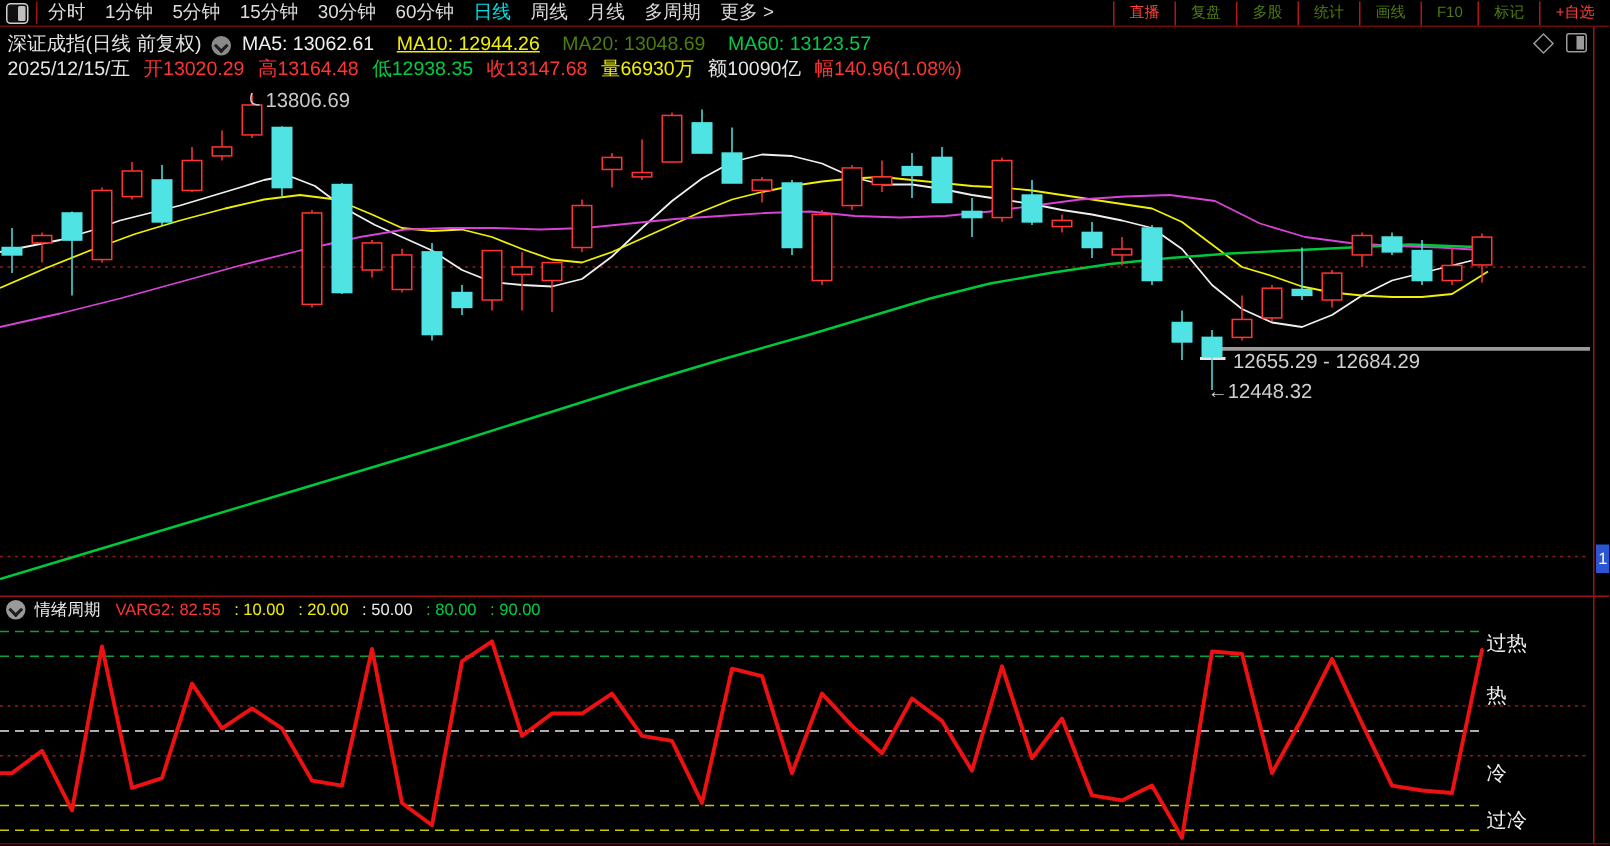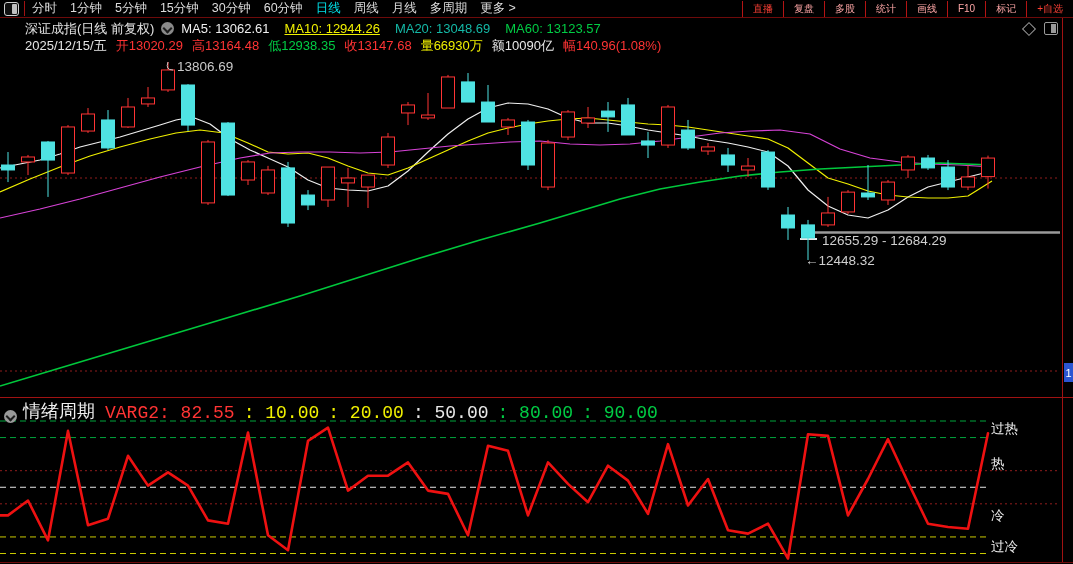--- a/index.html
+++ b/index.html
@@ -9,38 +9,38 @@
   .topbar{position:absolute;top:0;left:0;width:1073px;height:18px;display:flex;align-items:center;
           background:#000;border-bottom:1px solid #6e0a0a;padding-left:4px;box-sizing:border-box;z-index:6;}
   .win-icon{width:13px;height:12px;border:1px solid #cfcfcf;border-radius:3px;position:relative;
             background:#101010;margin-right:5px;flex:0 0 auto;}
   .win-icon::after{content:"";position:absolute;right:1px;top:1px;bottom:1px;width:5px;background:#c0c0c0;border-radius:1px;}
   .tsep{width:1px;height:15px;background:#a01212;margin-right:7px;flex:0 0 auto;}
   .periods{display:flex;gap:13px;font-size:12.5px;color:#dcdcdc;white-space:nowrap;}
   .period{cursor:default;}
   .period.active{color:#00e0e8;}
   .tb-right{margin-left:auto;display:flex;align-items:center;font-size:10px;height:100%;}
-  .tb-item{border-left:1px solid #b41414;padding:0 10px;color:#fca5a5;line-height:16px;white-space:nowrap;}
+  .tb-item{border-left:1px solid #b41414;padding:0 10px;color:#4d7c0f;line-height:16px;white-space:nowrap;}
   .tb-item.accent{color:#ff4136;}
   
   .info{position:absolute;left:5px;top:20px;font-size:13px;line-height:17px;white-space:nowrap;z-index:5;}
-  .row{display:flex;align-items:center;height:17px;margin-left:20px;}
+  .row{display:flex;align-items:flex-end;height:17px;}
   .title{color:#e4e4e4;}
   .circ{display:inline-block;width:13px;height:13px;border-radius:50%;background:#8a8a8a;margin:0 7px;position:relative;}
   .circ::after{content:"";position:absolute;left:3px;top:3px;width:5px;height:5px;
                border-right:2px solid #1d1d1d;border-bottom:2px solid #1d1d1d;transform:rotate(45deg);}
   .ma{margin-right:15px;}
   .qv{margin-right:9px;}
   .date{color:#e4e4e4;margin-right:9px;}
   
   .diamond{position:absolute;left:1024px;top:24px;width:8px;height:8px;border:1px solid #9a9a9a;transform:rotate(45deg);z-index:5;}
   .paneltg{position:absolute;left:1044px;top:22px;width:12px;height:11px;border:1px solid #9a9a9a;border-radius:2px;z-index:5;}
   .paneltg::after{content:"";position:absolute;right:1px;top:1px;bottom:1px;width:5px;background:#9a9a9a;}
   
-  .ind-header{position:absolute;left:4px;top:399px;display:flex;align-items:flex-end;font-size:18px;z-index:5;white-space:nowrap;font-family:Liberation Mono, monospace;}
+  .ind-header{position:absolute;left:4px;top:399px;display:flex;align-items:center;font-size:11px;z-index:5;white-space:nowrap;}
   .chev-circ{width:13px;height:13px;border-radius:50%;background:#9a9a9a;position:relative;margin-right:6px;flex:0 0 auto;}
   .chev-circ::after{content:"";position:absolute;left:3px;top:2.5px;width:5px;height:5px;
                     border-right:2px solid #1d1d1d;border-bottom:2px solid #1d1d1d;transform:rotate(45deg);}
   .ind-name{color:#f0f0f0;margin-right:10px;}
   .seg{margin-right:9px;}
   
   .pagebox{position:absolute;left:1064px;top:363px;width:9px;height:19px;background:#2b55d2;color:#fff;
            font-size:11px;display:flex;align-items:center;justify-content:center;z-index:5;}
   svg{position:absolute;left:0;top:0;z-index:1;}
   text{font-family:"Liberation Sans",sans-serif;}
@@ -75,21 +75,21 @@
         <span class="tb-item">F10</span>
         <span class="tb-item">标记</span>
         <span class="tb-item accent">+自选</span>
       </div>
   </div>
 
   <div class="info">
     <div class="row">
       <span class="title">深证成指(日线 前复权)</span>
       <span class="circ"></span>
-      <span id="mavals"><span class="ma" style="color: rgb(239, 239, 239);">MA5: 13062.61</span><span class="ma" style="color: rgb(240, 240, 0); text-decoration: underline;">MA10: 12944.26</span><span class="ma" style="color: #14b8a6;">MA20: 13048.69</span><span class="ma" style="color: rgb(0, 204, 68);">MA60: 13123.57</span></span>
+      <span id="mavals"><span class="ma" style="color: rgb(239, 239, 239);">MA5: 13062.61</span><span class="ma" style="color: rgb(240, 240, 0); text-decoration: underline;">MA10: 12944.26</span><span class="ma" style="color: #4d7c0f;">MA20: 13048.69</span><span class="ma" style="color: rgb(0, 204, 68);">MA60: 13123.57</span></span>
     </div>
     <div class="row">
       <span class="date">2025/12/15/五</span>
       <span id="quotevals"><span class="qv" style="color: rgb(255, 52, 52);">开13020.29</span><span class="qv" style="color: rgb(255, 52, 52);">高13164.48</span><span class="qv" style="color: rgb(0, 204, 68);">低12938.35</span><span class="qv" style="color: rgb(255, 52, 52);">收13147.68</span><span class="qv" style="color: rgb(240, 240, 0);">量66930万</span><span class="qv" style="color: rgb(232, 232, 232);">额10090亿</span><span class="qv" style="color: rgb(255, 52, 52);">幅140.96(1.08%)</span></span>
     </div>
   </div>
 
   <span class="diamond"></span>
   <span class="paneltg"></span>
 

